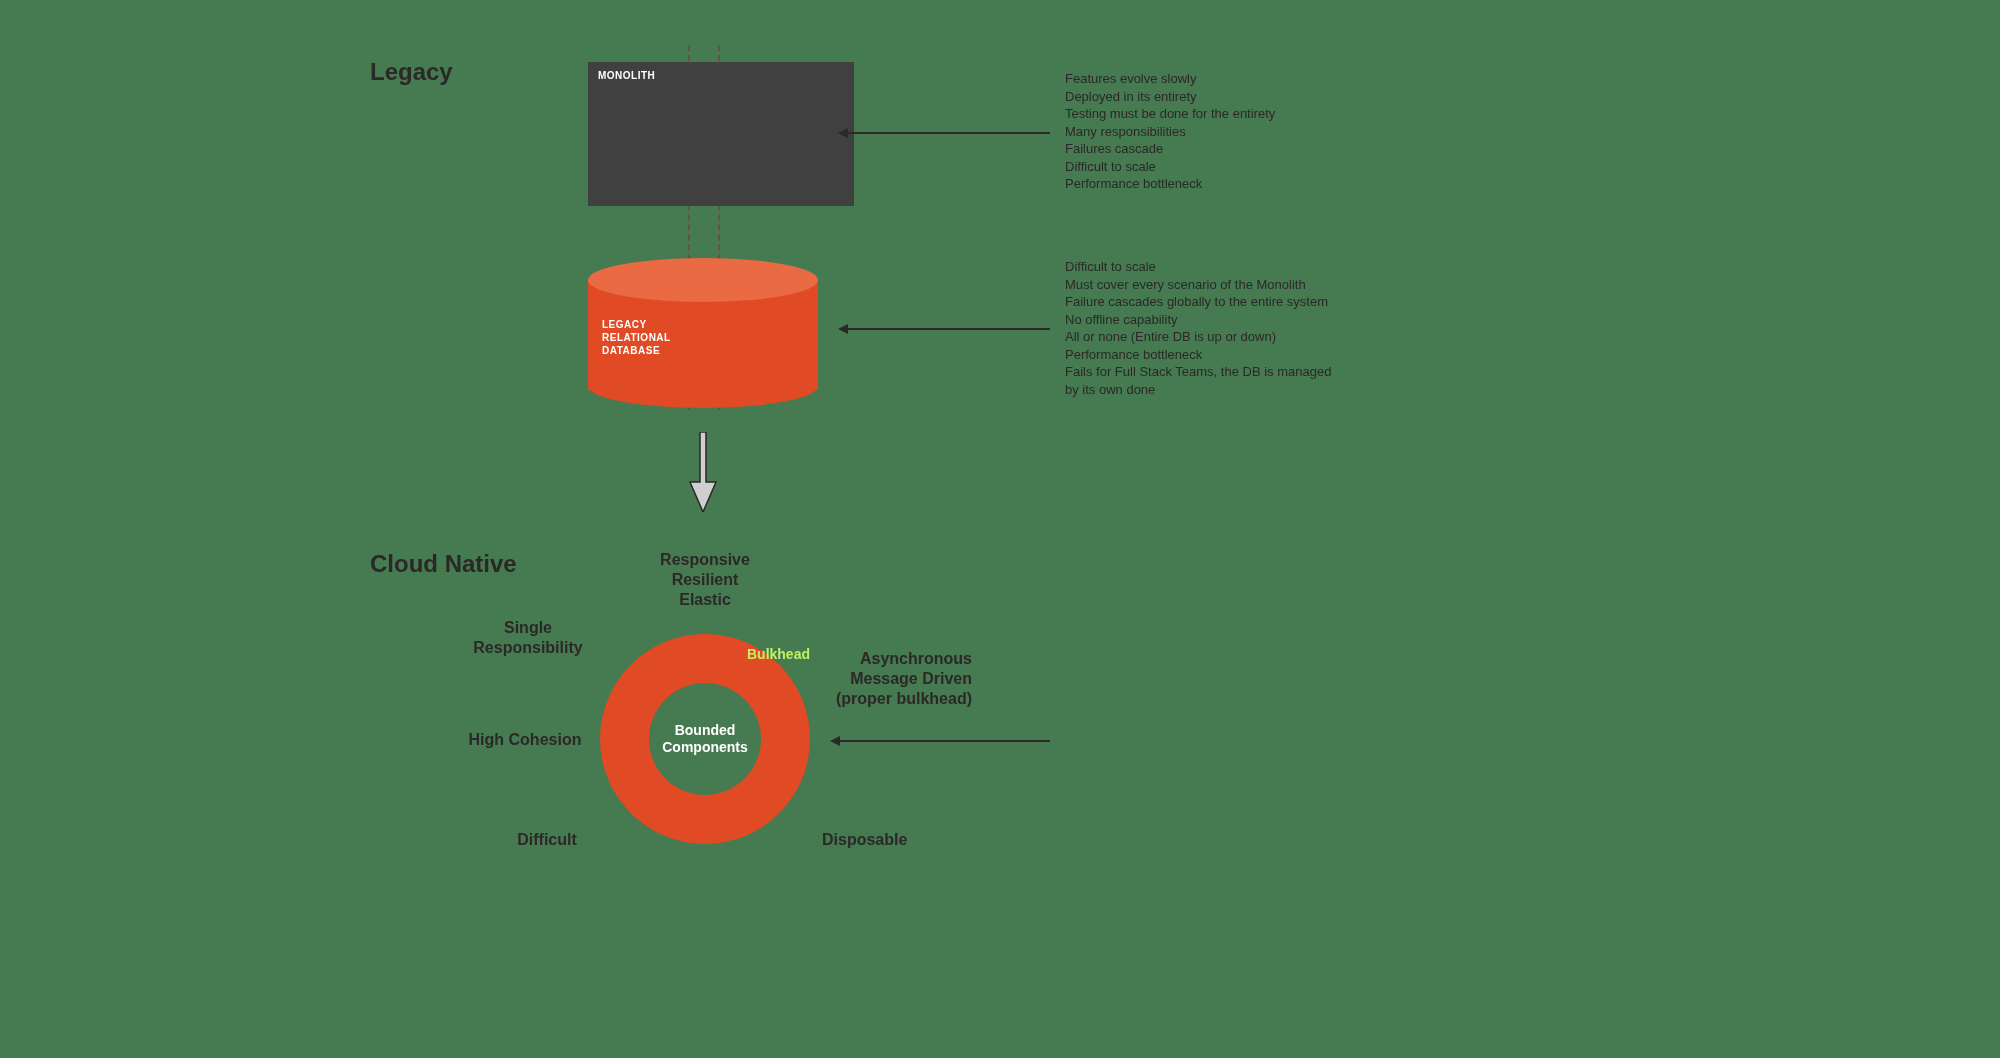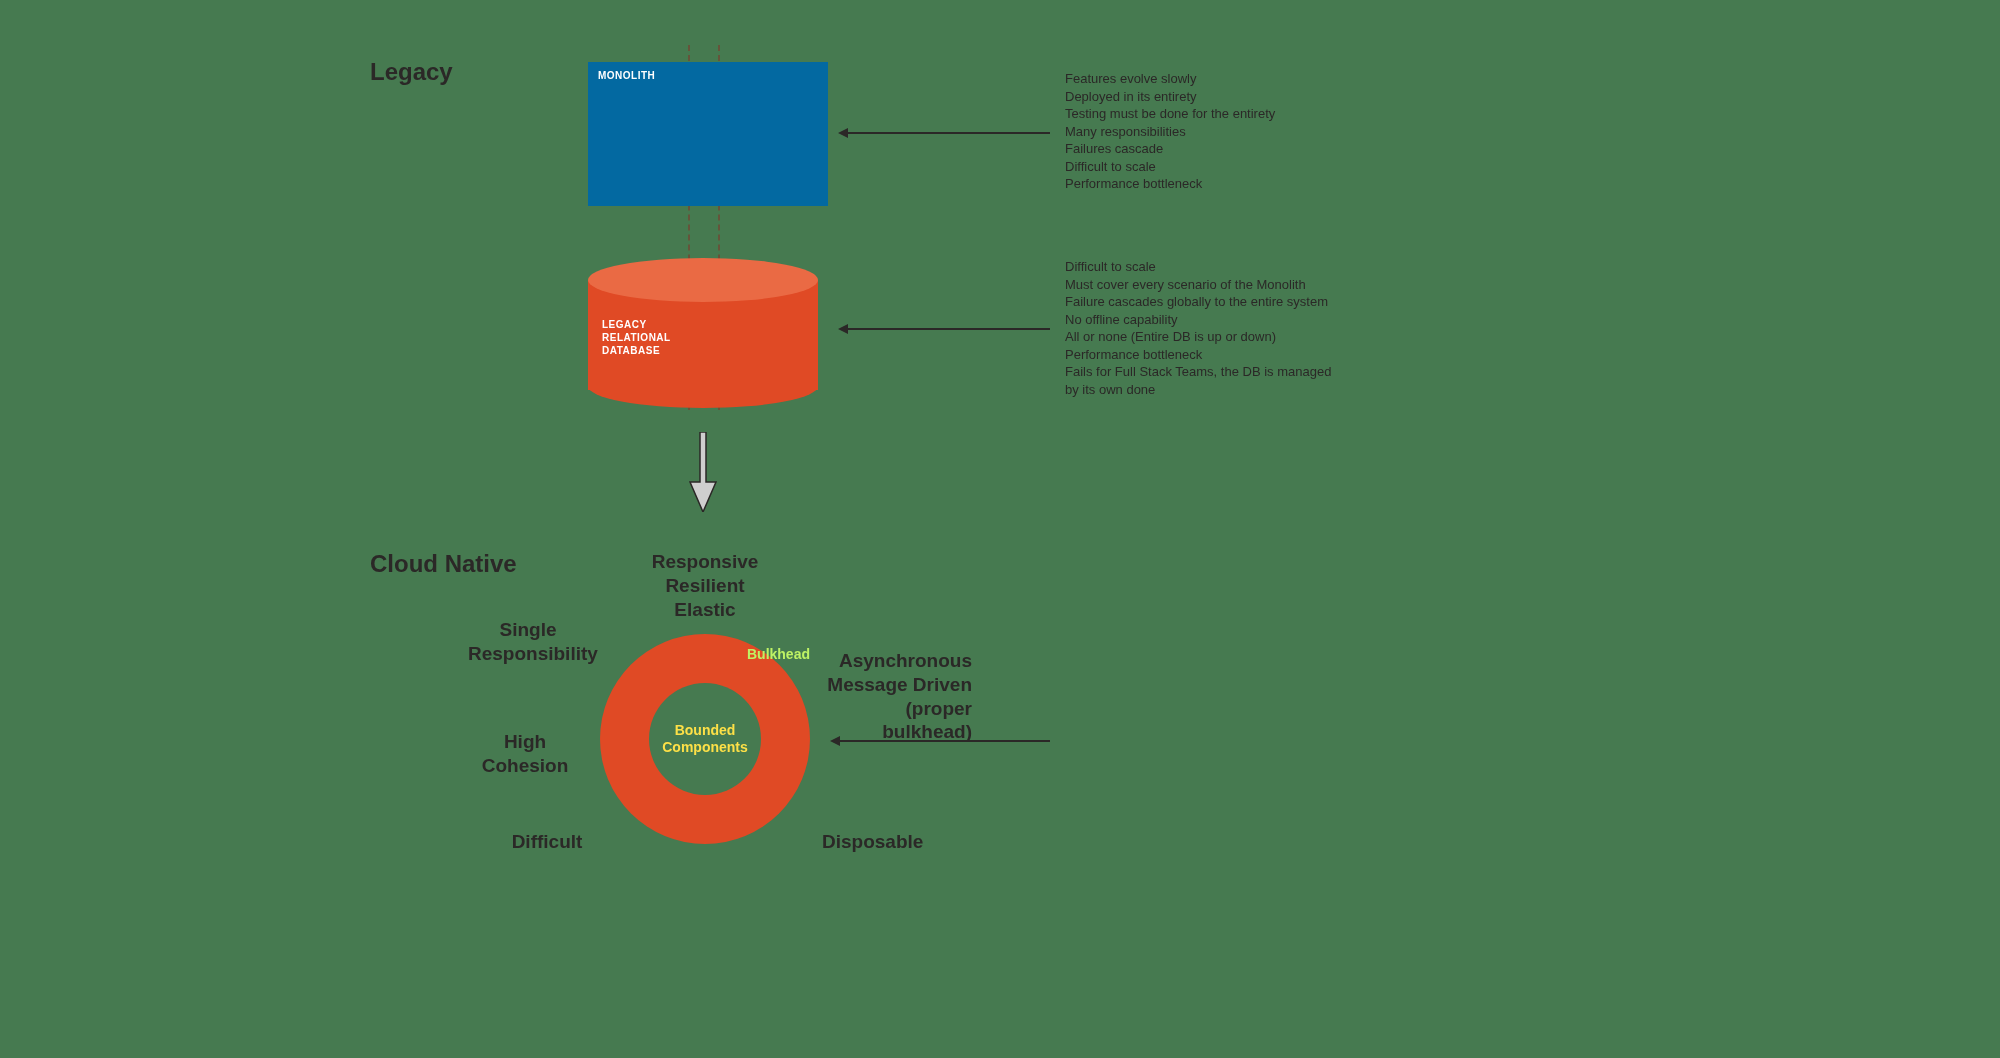--- a/index.html
+++ b/index.html
@@ -20,23 +20,23 @@
     position: absolute;
     font-size: 24px;
     font-weight: 700;
     color: #2b2827;
   }
   
   .monolith {
     position: absolute;
     left: 588px;
     top: 62px;
-    width: 240px;
+    width: 266px;
     height: 144px;
-    background: #0369a1;
+    background: #404040;
   }
   .monolith-label {
     position: absolute;
     left: 10px;
     top: 8px;
     color: #fff;
     font-size: 10px;
     font-weight: 700;
     letter-spacing: .5px;
   }
@@ -141,35 +141,35 @@
     width: 112px;
     height: 112px;
     border-radius: 50%;
     background: #467a50;
     display: flex;
     align-items: center;
     justify-content: center;
     text-align: center;
     font-size: 14px;
     font-weight: 600;
-    color: #fde047;
+    color: #ffffff;
     line-height: 1.25;
   }
   .ring-top-label {
     position: absolute;
     top: 12px;
     width: 100%;
     text-align: right;
     color: #bef264;
     font-weight: 700;
     font-size: 14px;
   }
   .around-label {
     position: absolute;
-    font-size: 19px;
+    font-size: 16px;
     text-align: center;
     font-weight: 600;
     color: #2b2827;
     line-height: 1.25;
   }
   .mv-block {
     position: absolute;
     text-align: center;
     color: #2b2827;
   }

